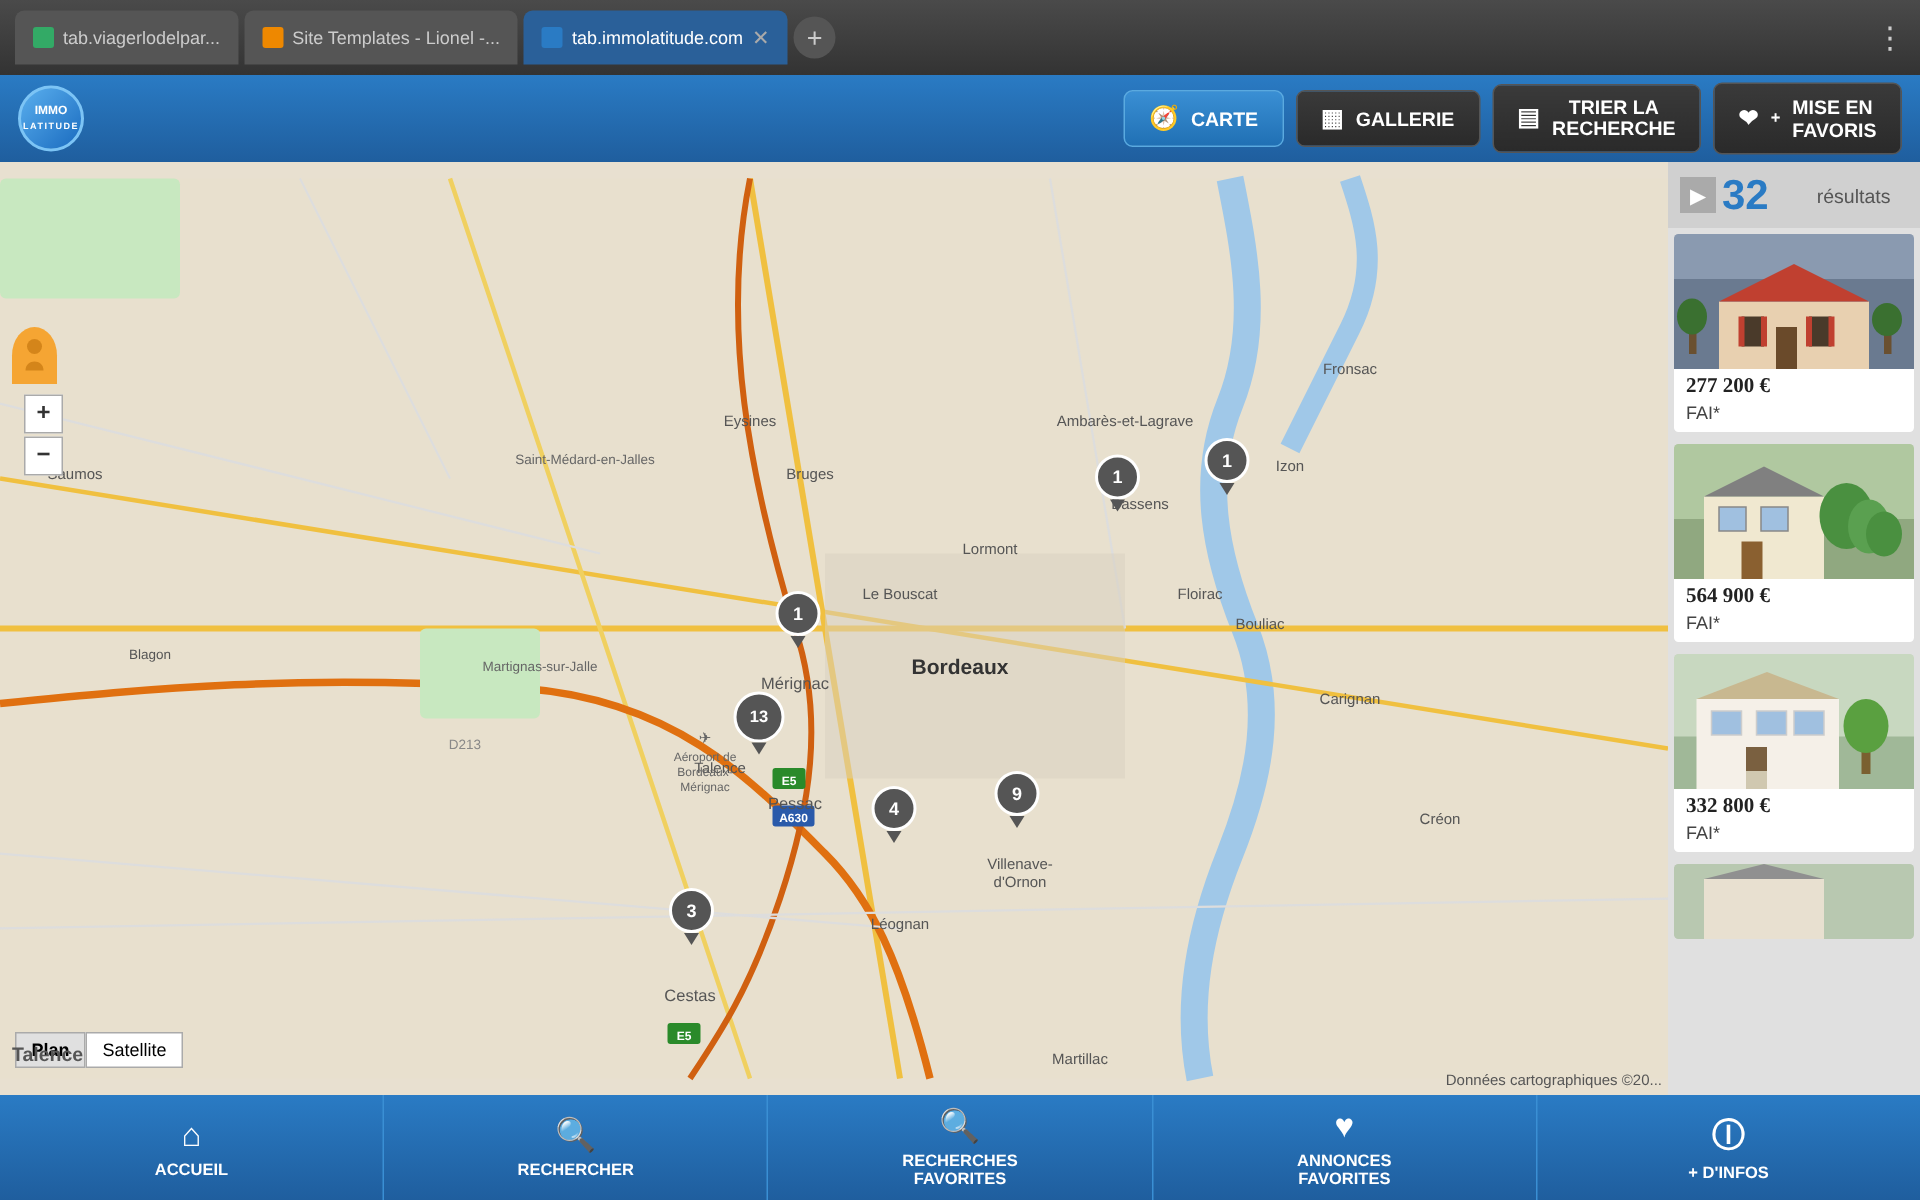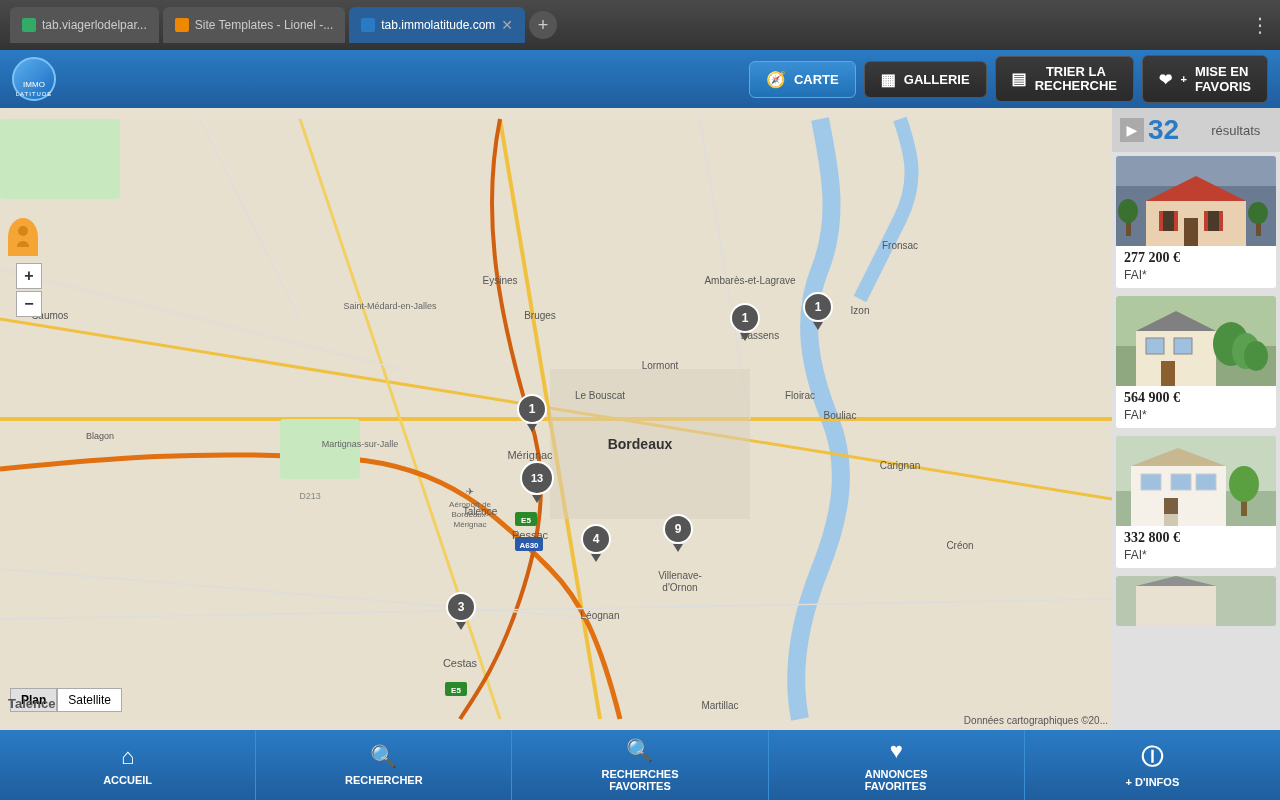--- a/index.html
+++ b/index.html
@@ -66,22 +66,22 @@
       display: flex;
       align-items: center;
       gap: 6px;
       margin-right: 12px;
     }
     .logo-circle {
       width: 44px; height: 44px;
       border-radius: 50%;
       background: linear-gradient(135deg, #5aafee, #1a6bbf);
       border: 2px solid #7cc4f5;
-      display: flex; align-items: flex-end; justify-content: center;
-      font-size: 10px; color: white; font-weight: normal;
+      display: flex; align-items: center; justify-content: center;
+      font-size: 10px; color: white; font-weight: bold;
     }
 
     .spacer { flex: 1; }
 
     .nav-btn {
       display: flex;
       align-items: center;
       gap: 8px;
       padding: 8px 16px;
       border-radius: 6px;
@@ -410,21 +410,21 @@
         <div class="marker-pin"></div>
       </div>
       <div class="map-marker" style="left:818px;top:222px;">
         <div class="marker-circle">1</div>
         <div class="marker-pin"></div>
       </div>
       <div class="map-marker" style="left:532px;top:324px;">
         <div class="marker-circle">1</div>
         <div class="marker-pin"></div>
       </div>
-      <div class="map-marker" style="left:537px;top:395px;">
+      <div class="map-marker" style="left:506px;top:395px;">
         <div class="marker-circle" style="width:34px;height:34px;font-size:11px;">13</div>
         <div class="marker-pin"></div>
       </div>
       <div class="map-marker" style="left:596px;top:454px;">
         <div class="marker-circle">4</div>
         <div class="marker-pin"></div>
       </div>
       <div class="map-marker" style="left:678px;top:444px;">
         <div class="marker-circle">9</div>
         <div class="marker-pin"></div>
@@ -566,21 +566,21 @@
       <span class="btn-icon">🔍</span>
       <span>RECHERCHER</span>
     </div>
     <div class="bottom-btn">
       <span class="btn-icon">🔍</span>
       <span style="text-align:center;white-space:pre;">RECHERCHES
 FAVORITES</span>
     </div>
     <div class="bottom-btn">
       <span class="btn-icon">♥</span>
-      <span style="white-space:pre;">ANNONCES
+      <span style="text-align:center;white-space:pre;">ANNONCES
 FAVORITES</span>
     </div>
     <div class="bottom-btn">
       <span class="btn-icon">ⓘ</span>
       <span>+ D'INFOS</span>
     </div>
   </div>
 
 </div>
 

